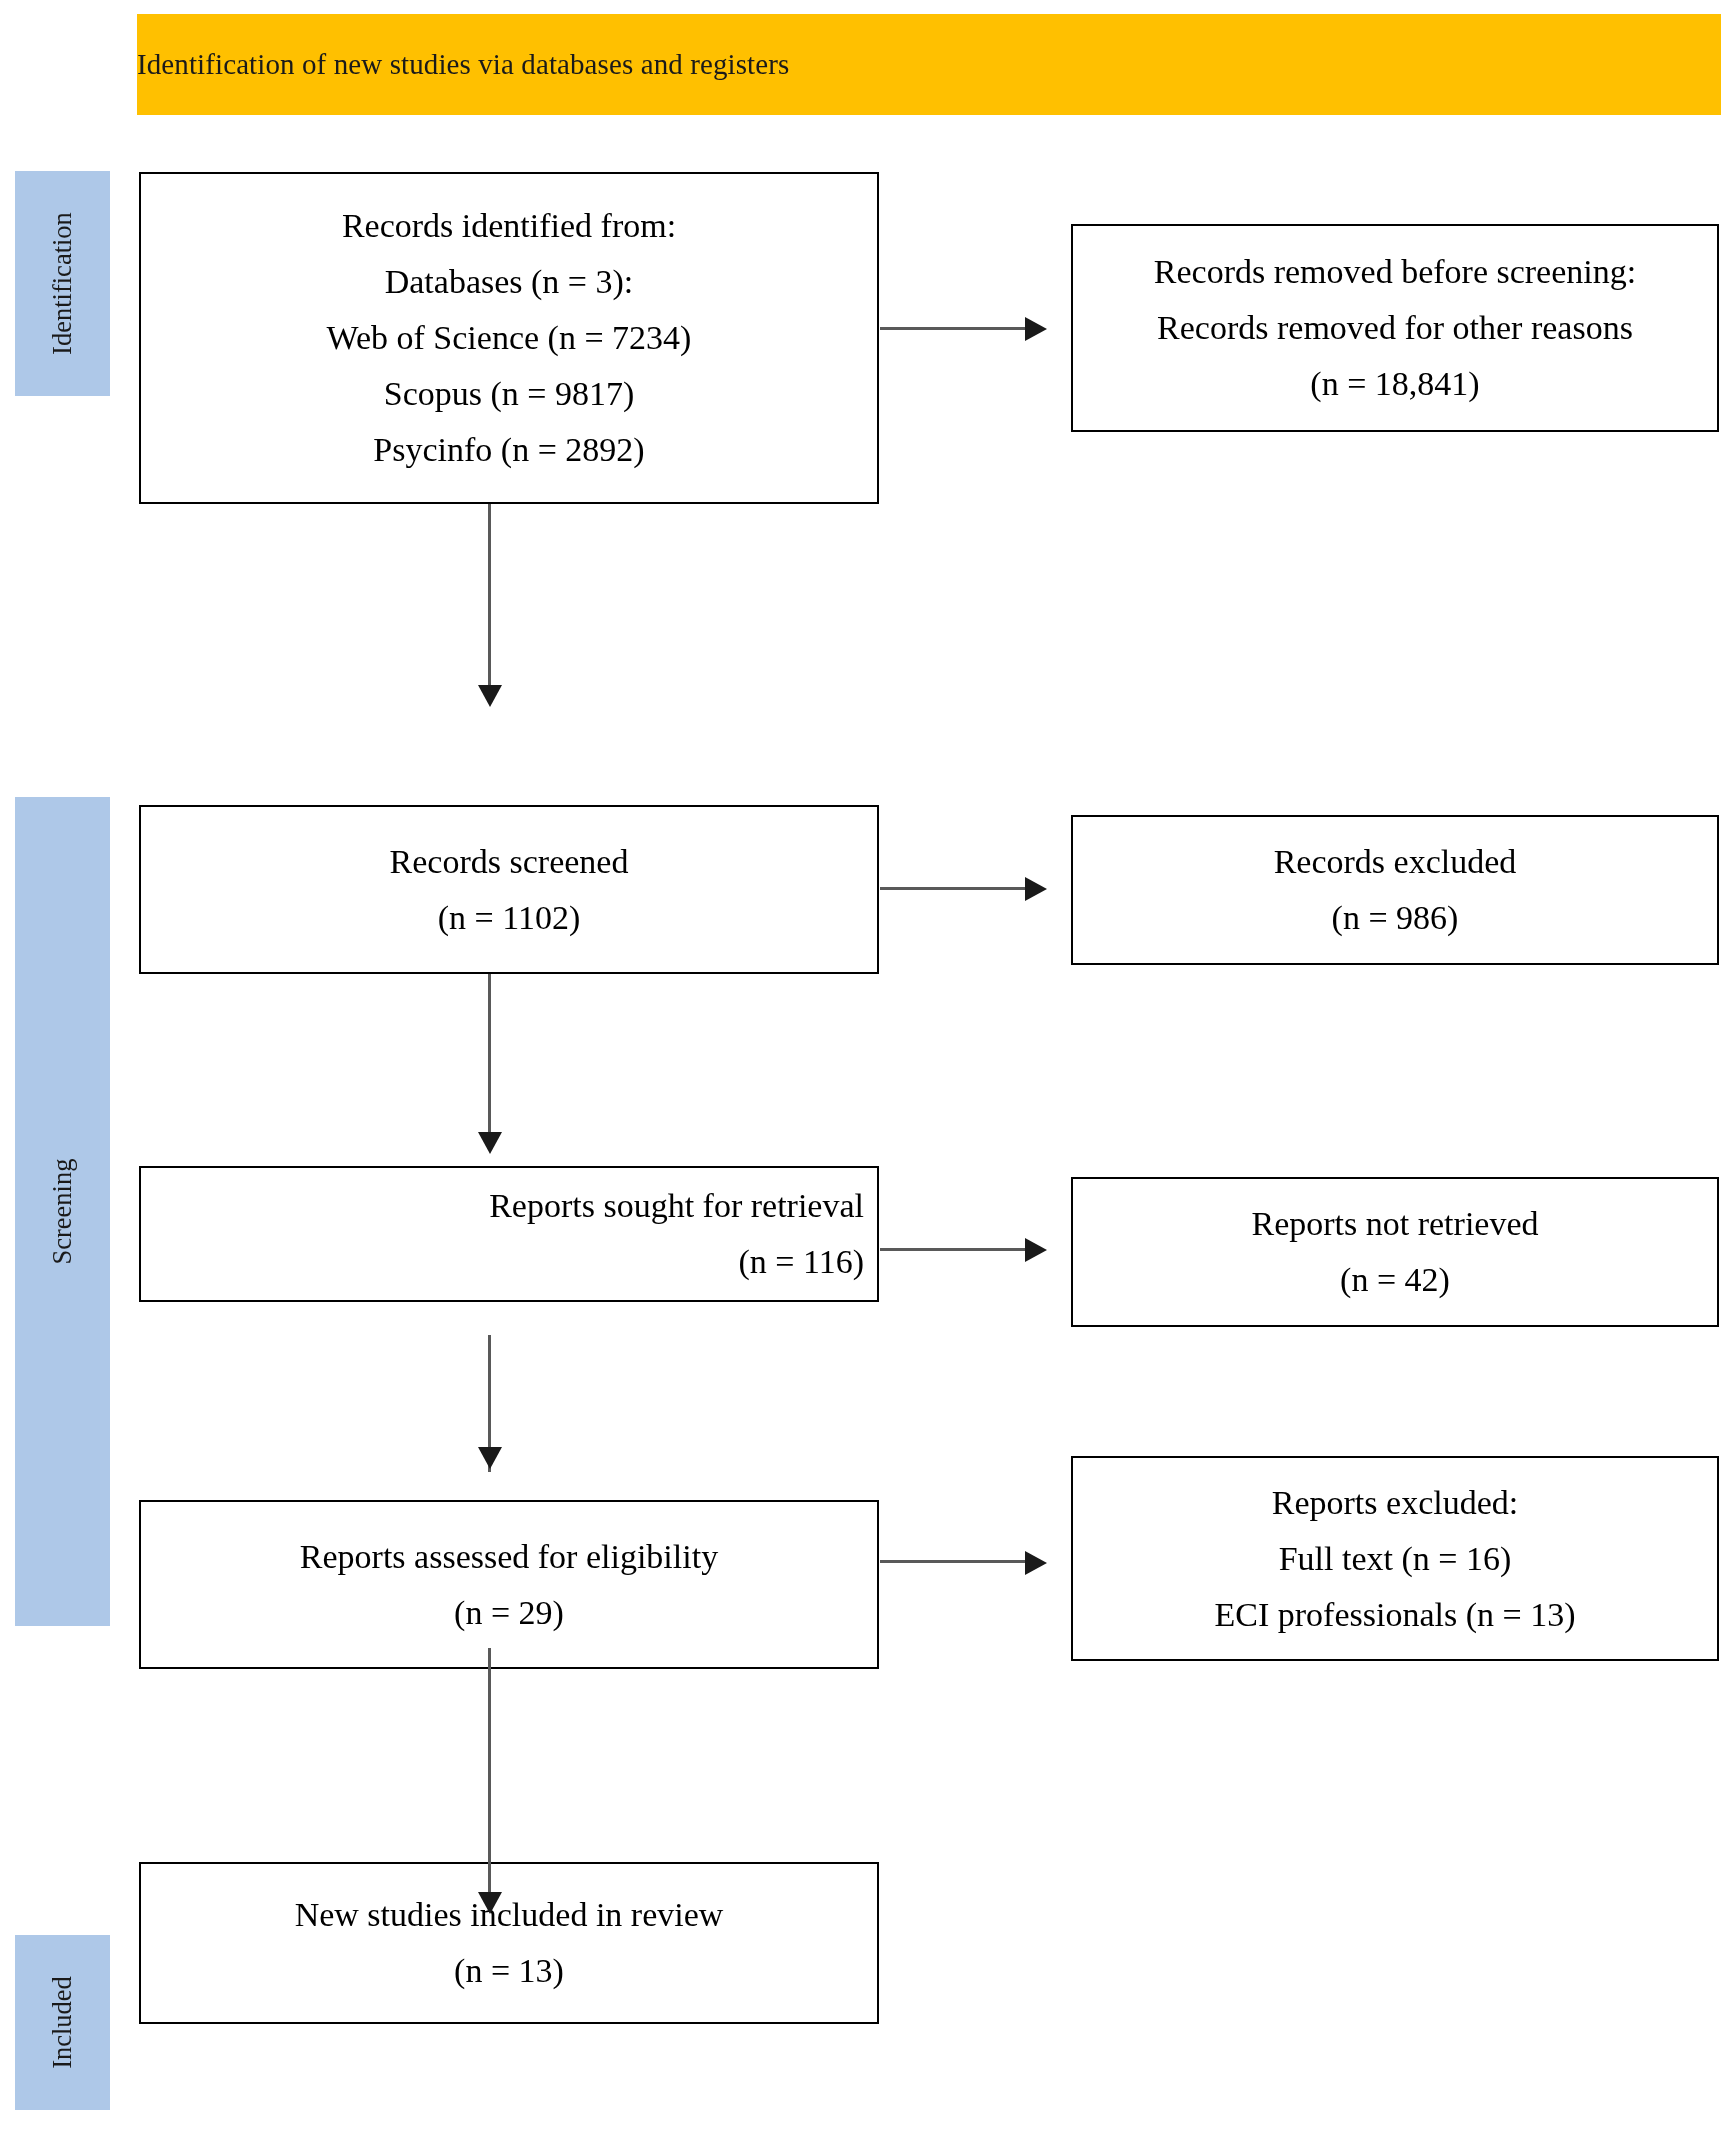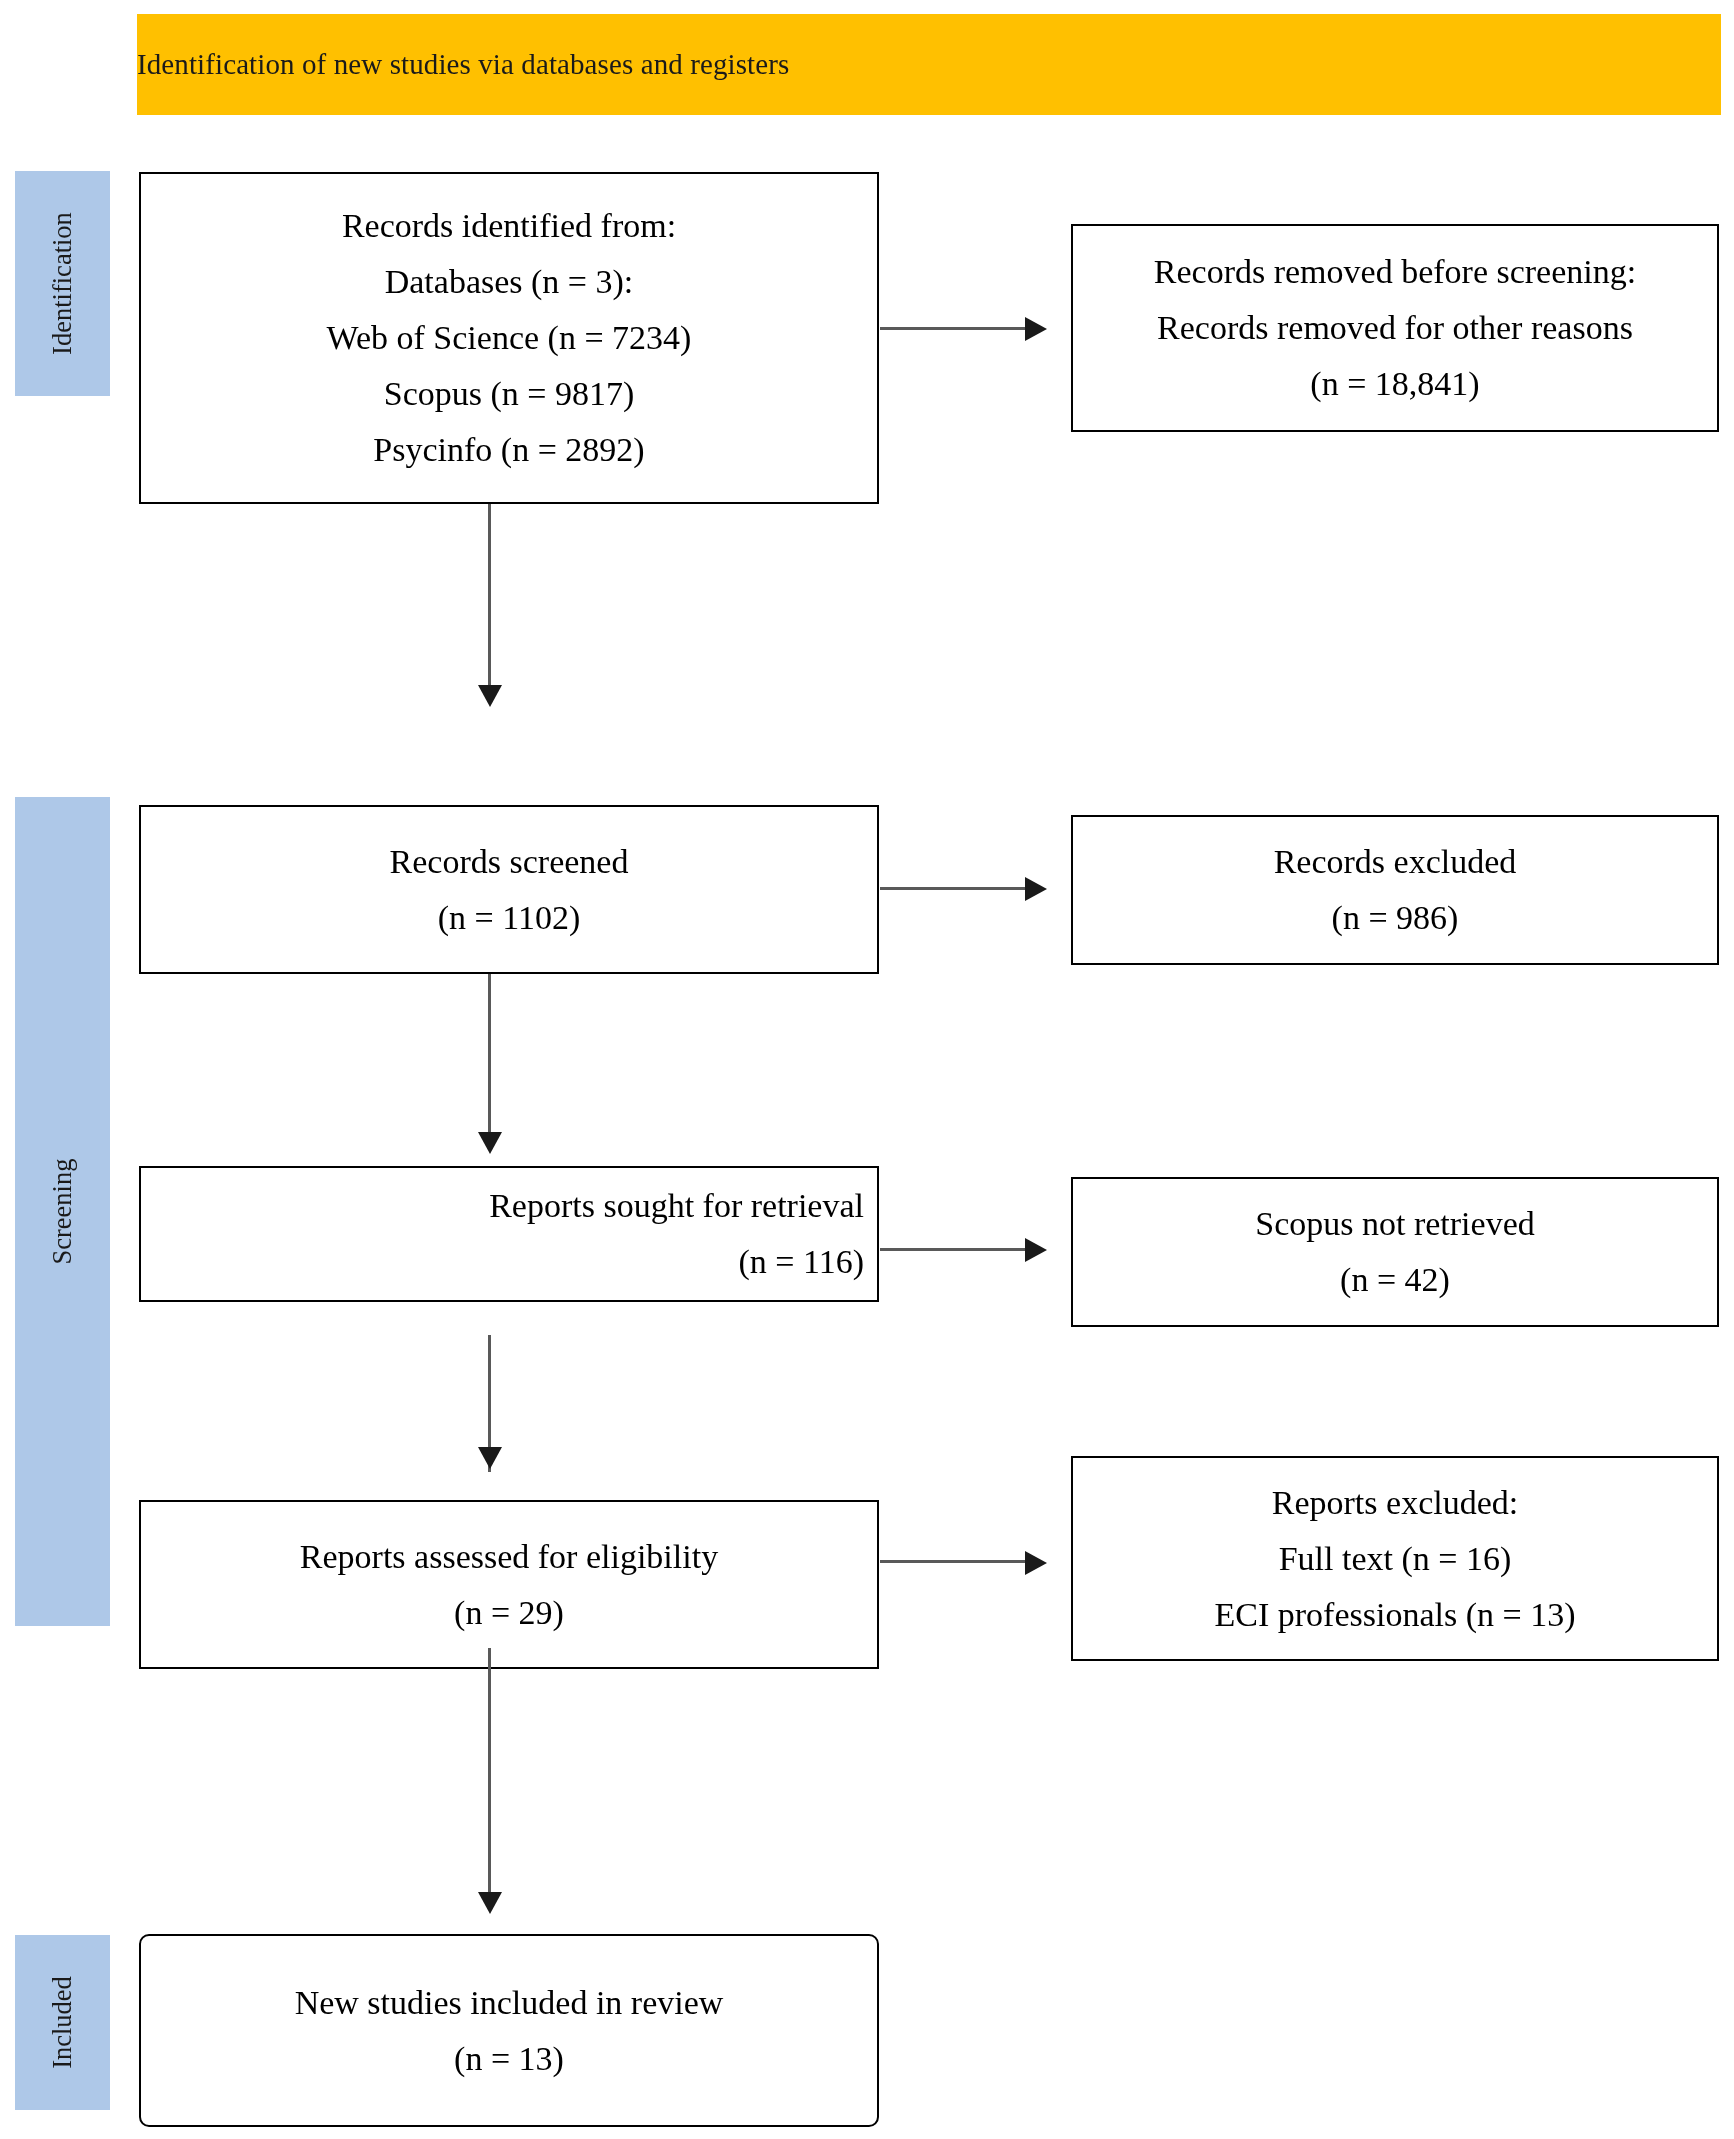--- a/index.html
+++ b/index.html
@@ -81,21 +81,21 @@
   .col-right { left: 1071px; width: 648px; }
 
   #box-identified      { top: 172px;  height: 332px; }
   #box-removed         { top: 224px;  height: 208px; }
   #box-screened        { top: 805px; height: 169px; }
   #box-excluded        { top: 815px; height: 150px; }
   #box-sought          { top: 1166px; height: 136px; align-items: flex-end; }
   #box-not-retrieved   { top: 1177px; height: 150px; }
   #box-assessed        { top: 1500px; height: 169px; }
   #box-reports-excl    { top: 1456px; height: 205px; }
-  #box-included        { top: 1934px; height: 193px; border-radius: 10px; }
+  #box-included        { top: 1862px; height: 162px; }
 
   
   .v-line {
     position: absolute;
     left: 488px;
     width: 2.6px;
     background: #595959;
   }
   .v-head {
     position: absolute;
@@ -187,21 +187,21 @@
     <div class="box-line">Records excluded</div>
     <div class="box-line">(n = 986)</div>
   </div>
 
   <div class="box col-left" id="box-sought">
     <div class="box-line">Reports sought for retrieval</div>
     <div class="box-line">(n = 116)</div>
   </div>
 
   <div class="box col-right" id="box-not-retrieved">
-    <div class="box-line">Scopus not retrieved</div>
+    <div class="box-line">Reports not retrieved</div>
     <div class="box-line">(n = 42)</div>
   </div>
 
   <div class="box col-left" id="box-assessed">
     <div class="box-line">Reports assessed for eligibility</div>
     <div class="box-line">(n = 29)</div>
   </div>
 
   <div class="box col-right" id="box-reports-excl">
     <div class="box-line">Reports excluded:</div>

